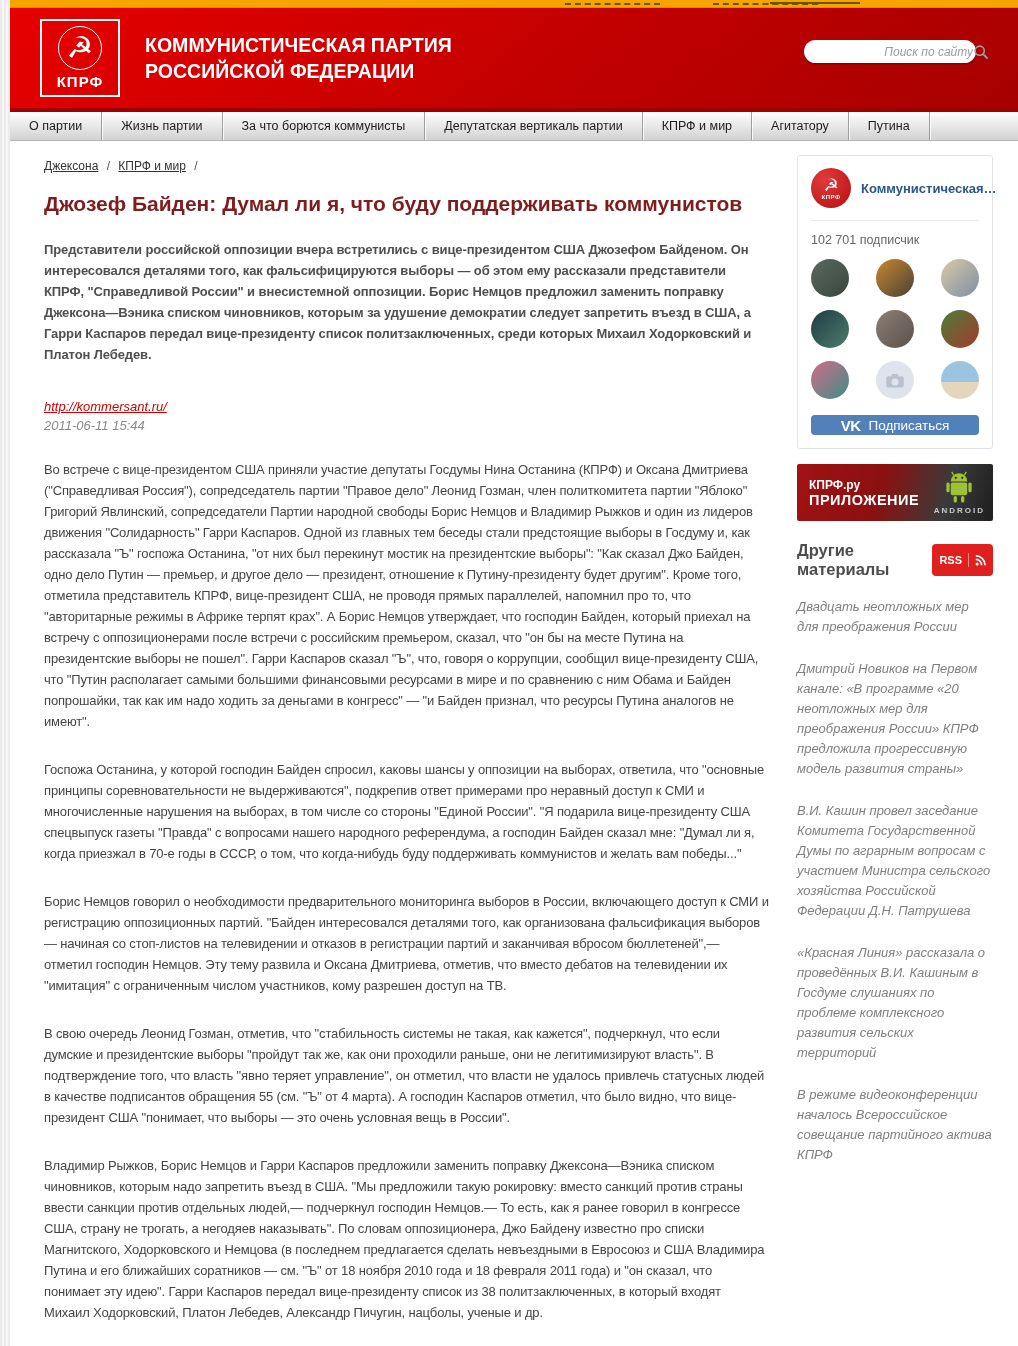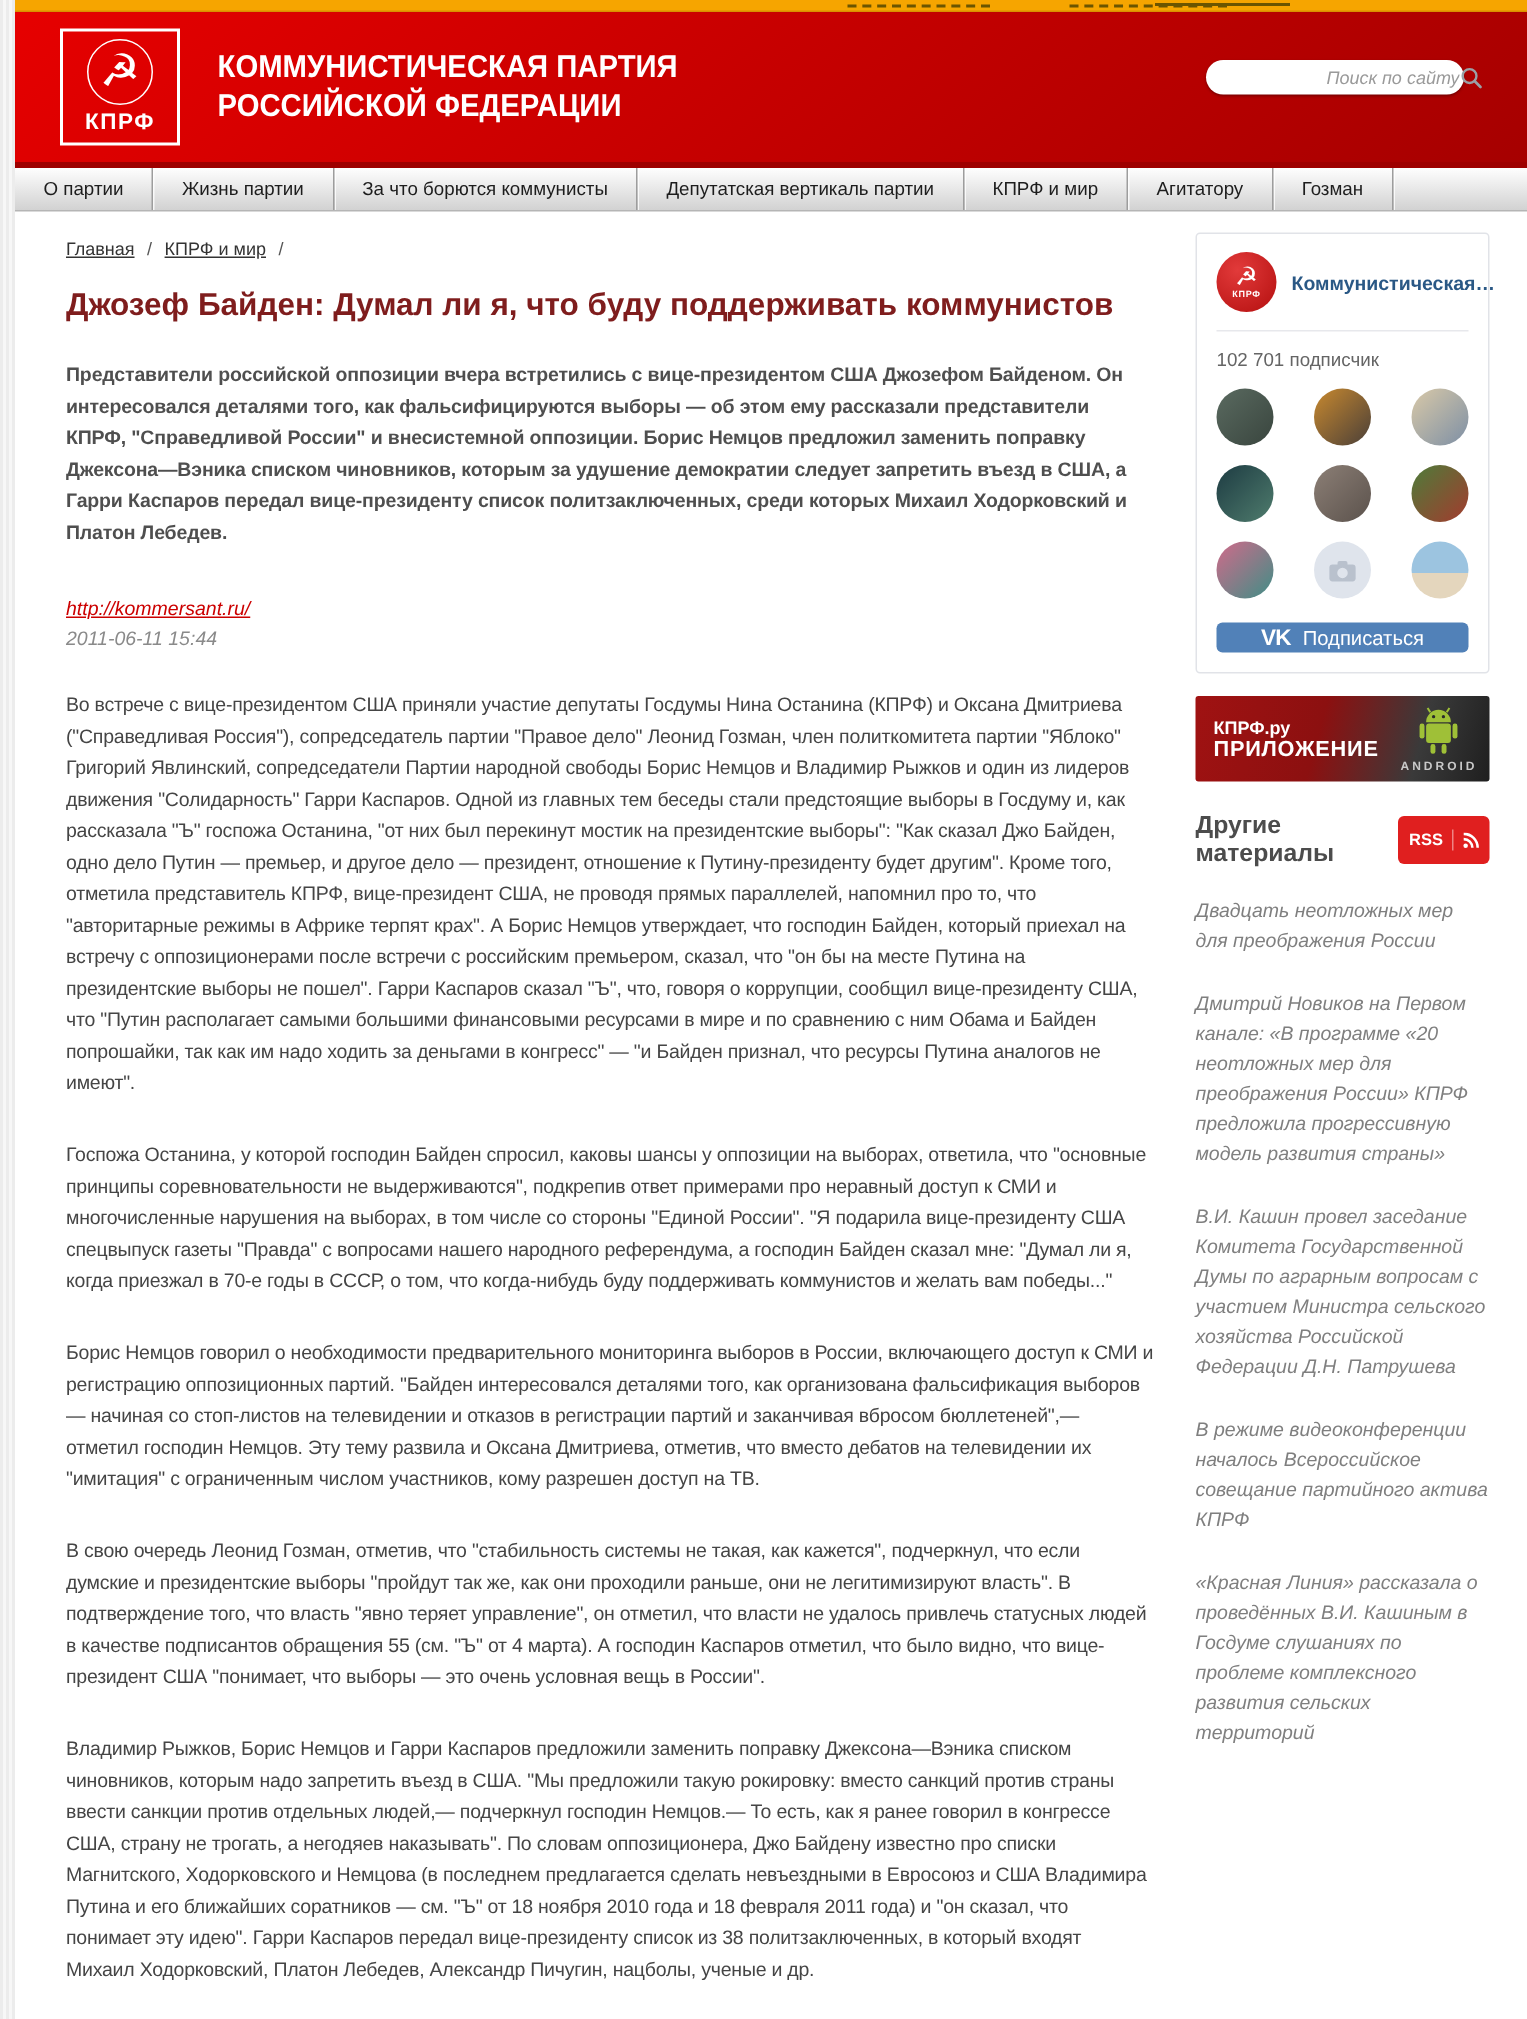--- a/index.html
+++ b/index.html
@@ -167,28 +167,28 @@
   </div>
 
   <div class="nav-strip"></div>
   <div class="nav">
     <div class="nav-item">О партии</div>
     <div class="nav-item">Жизнь партии</div>
     <div class="nav-item">За что борются коммунисты</div>
     <div class="nav-item">Депутатская вертикаль партии</div>
     <div class="nav-item">КПРФ и мир</div>
     <div class="nav-item">Агитатору</div>
-    <div class="nav-item">Гозман</div>
+    <div class="nav-item">Путина</div>
   </div>
 
   <div class="content">
 
     <div class="main">
       <div class="breadcrumb">
-        <a>Главная</a>
+        <a>Джексона</a>
         <span class="sep">/</span>
         <a>КПРФ и мир</a>
         <span class="sep">/</span>
       </div>
 
       <h1 class="article-title">Джозеф Байден: Думал ли я, что буду поддерживать коммунистов</h1>
 
       <p class="lede">Представители российской оппозиции вчера встретились с вице-президентом США Джозефом Байденом. Он интересовался деталями того, как фальсифицируются выборы — об этом ему рассказали представители КПРФ, "Справедливой России" и внесистемной оппозиции. Борис Немцов предложил заменить поправку Джексона—Вэника списком чиновников, которым за удушение демократии следует запретить въезд в США, а Гарри Каспаров передал вице-президенту список политзаключенных, среди которых Михаил Ходорковский и Платон Лебедев.</p>
 
       <a class="source-link">http://kommersant.ru/</a>
@@ -269,19 +269,19 @@
               <circle cx="2.1" cy="8.9" r="1.5" fill="#fff"></circle>
               <path d="M0.8 4.4 a5.8 5.8 0 0 1 5.8 5.8" stroke="#fff" fill="none" stroke-width="1.7"></path>
               <path d="M0.8 0.9 a9.3 9.3 0 0 1 9.3 9.3" stroke="#fff" fill="none" stroke-width="1.7"></path>
             </svg>
         </span>
       </div>
       <ul class="other-links">
         <li>Двадцать неотложных мер для преображения России</li>
         <li>Дмитрий Новиков на Первом канале: «В программе «20 неотложных мер для преображения России» КПРФ предложила прогрессивную модель развития страны»</li>
         <li>В.И. Кашин провел заседание Комитета Государственной Думы по аграрным вопросам с участием Министра сельского хозяйства Российской Федерации Д.Н. Патрушева</li>
+        <li>«Красная Линия» рассказала о проведённых В.И. Кашиным в Госдуме слушаниях по проблеме комплексного развития сельских территорий</li>
         <li>В режиме видеоконференции началось Всероссийское совещание партийного актива КПРФ</li>
-        <li>«Красная Линия» рассказала о проведённых В.И. Кашиным в Госдуме слушаниях по проблеме комплексного развития сельских территорий</li>
       </ul>
 
     </div>
   </div>
 </div>
 
 </body></html>

